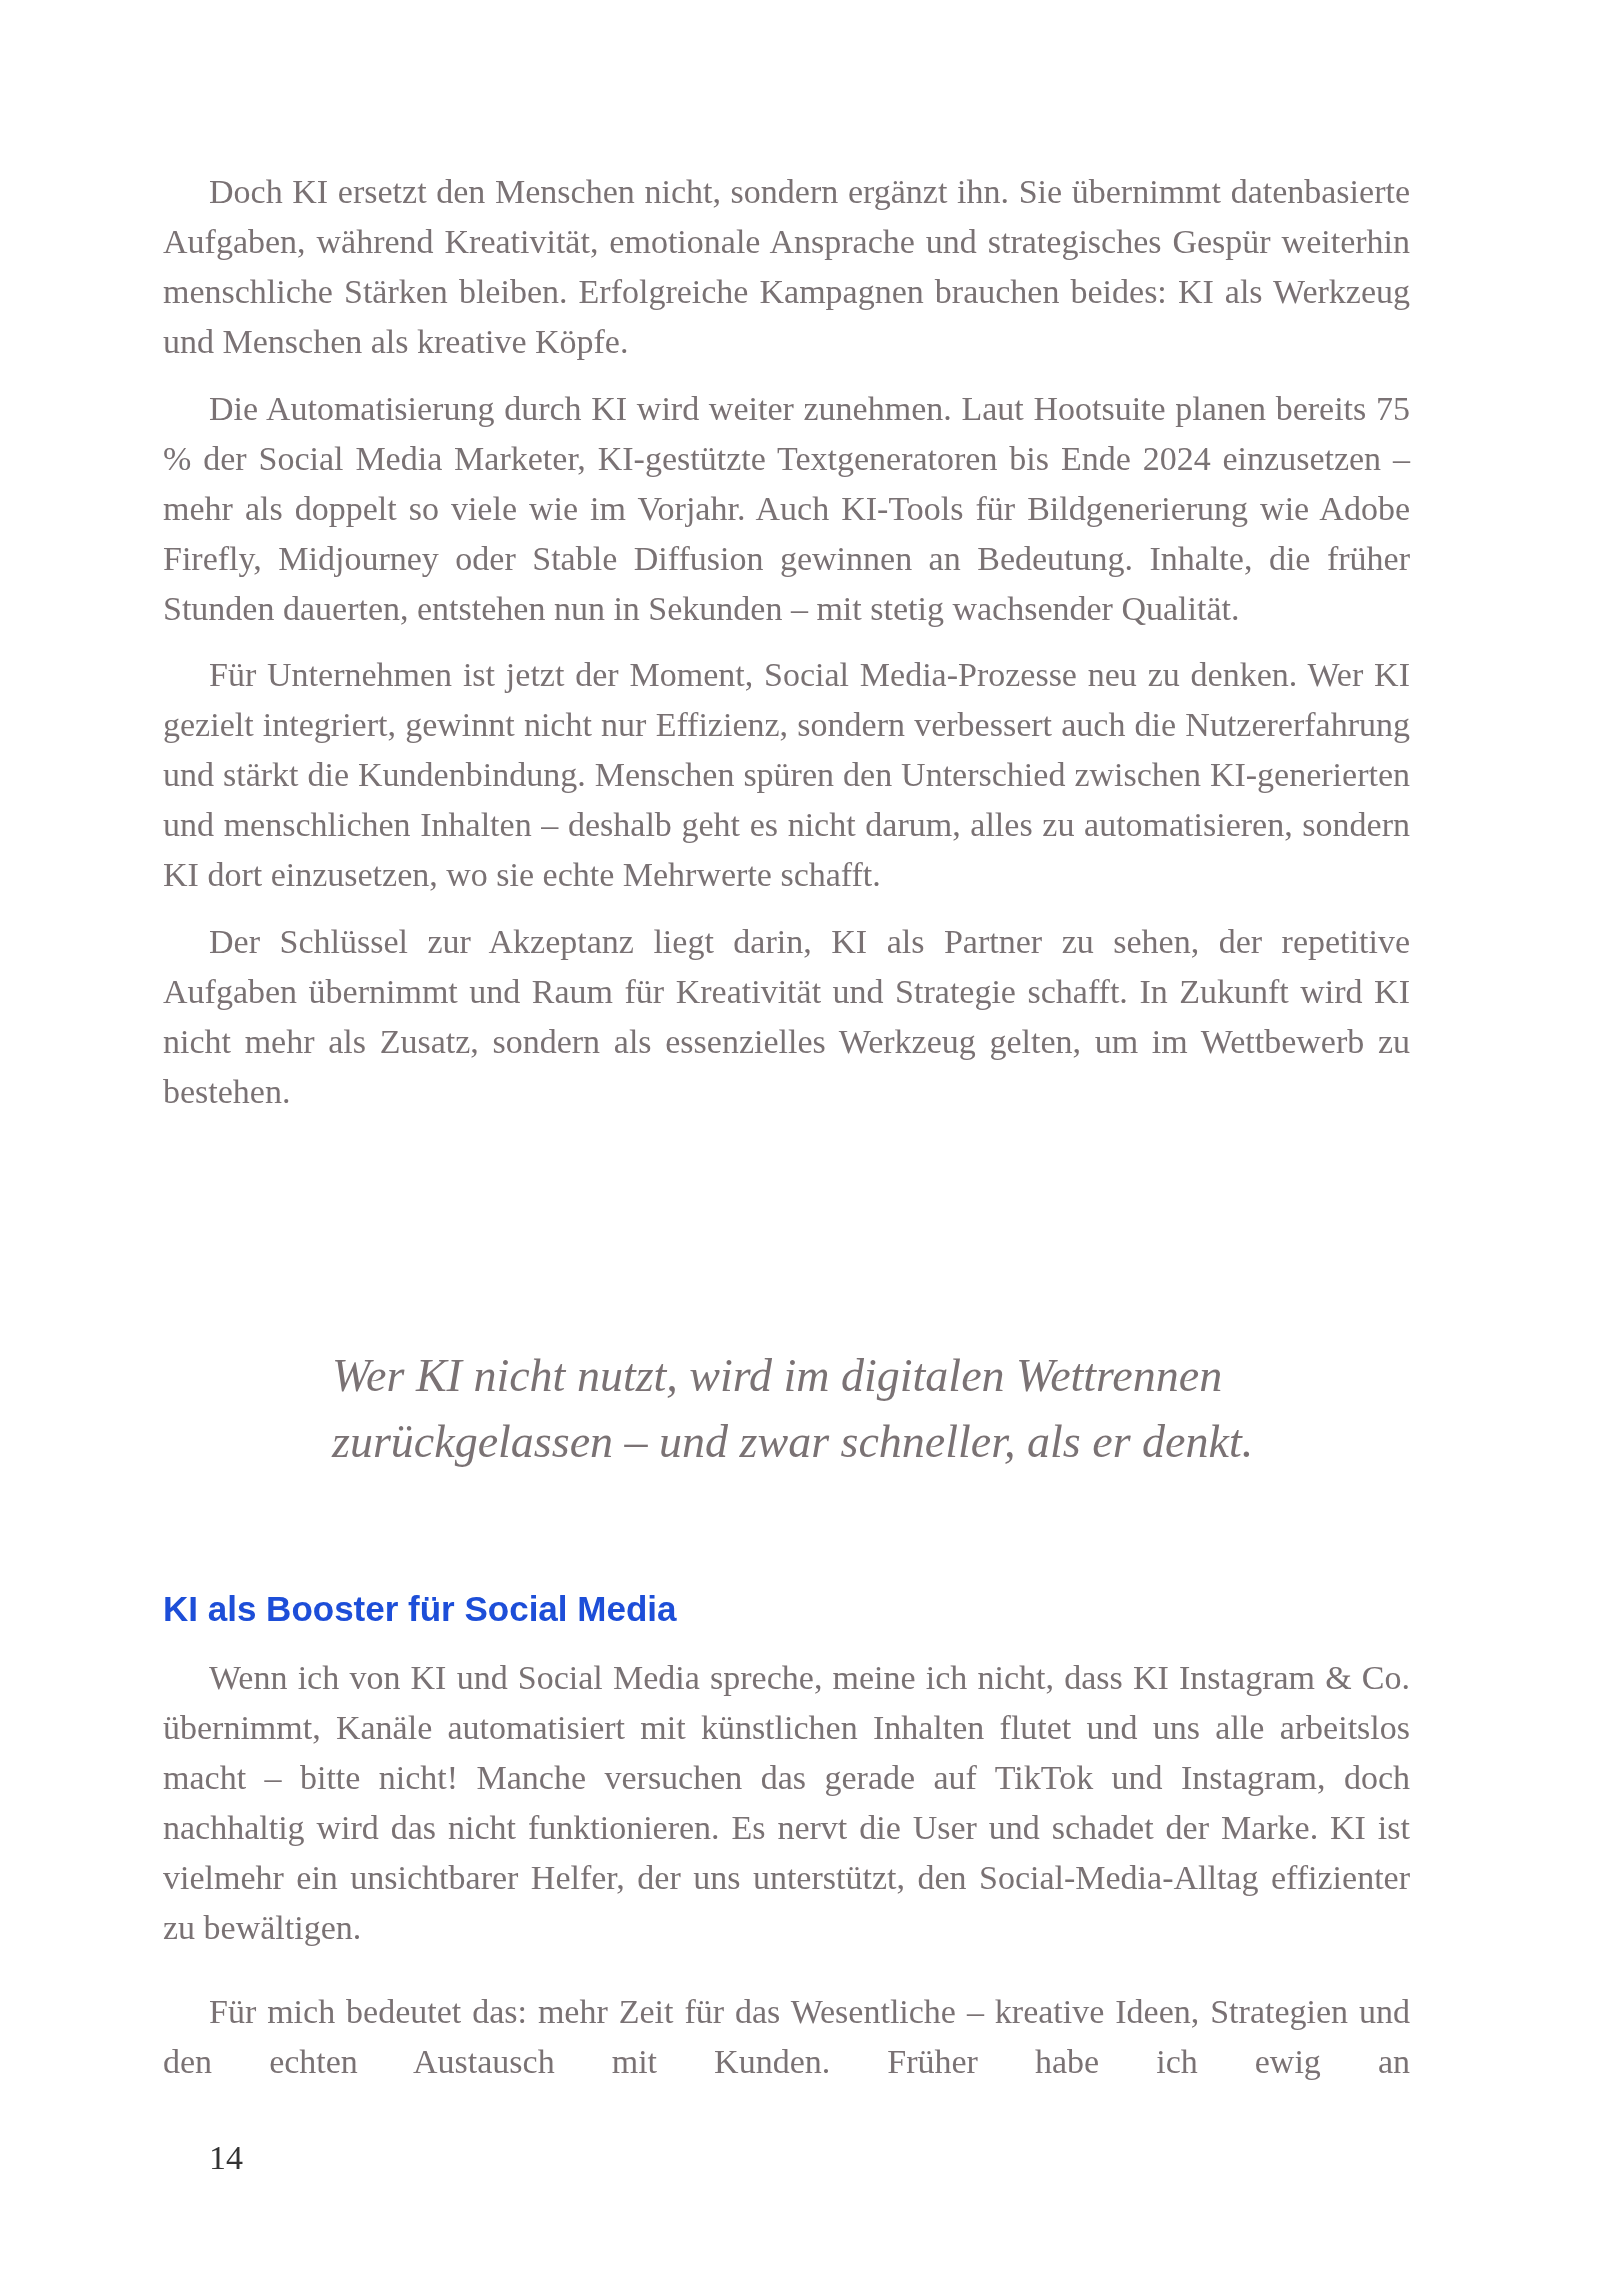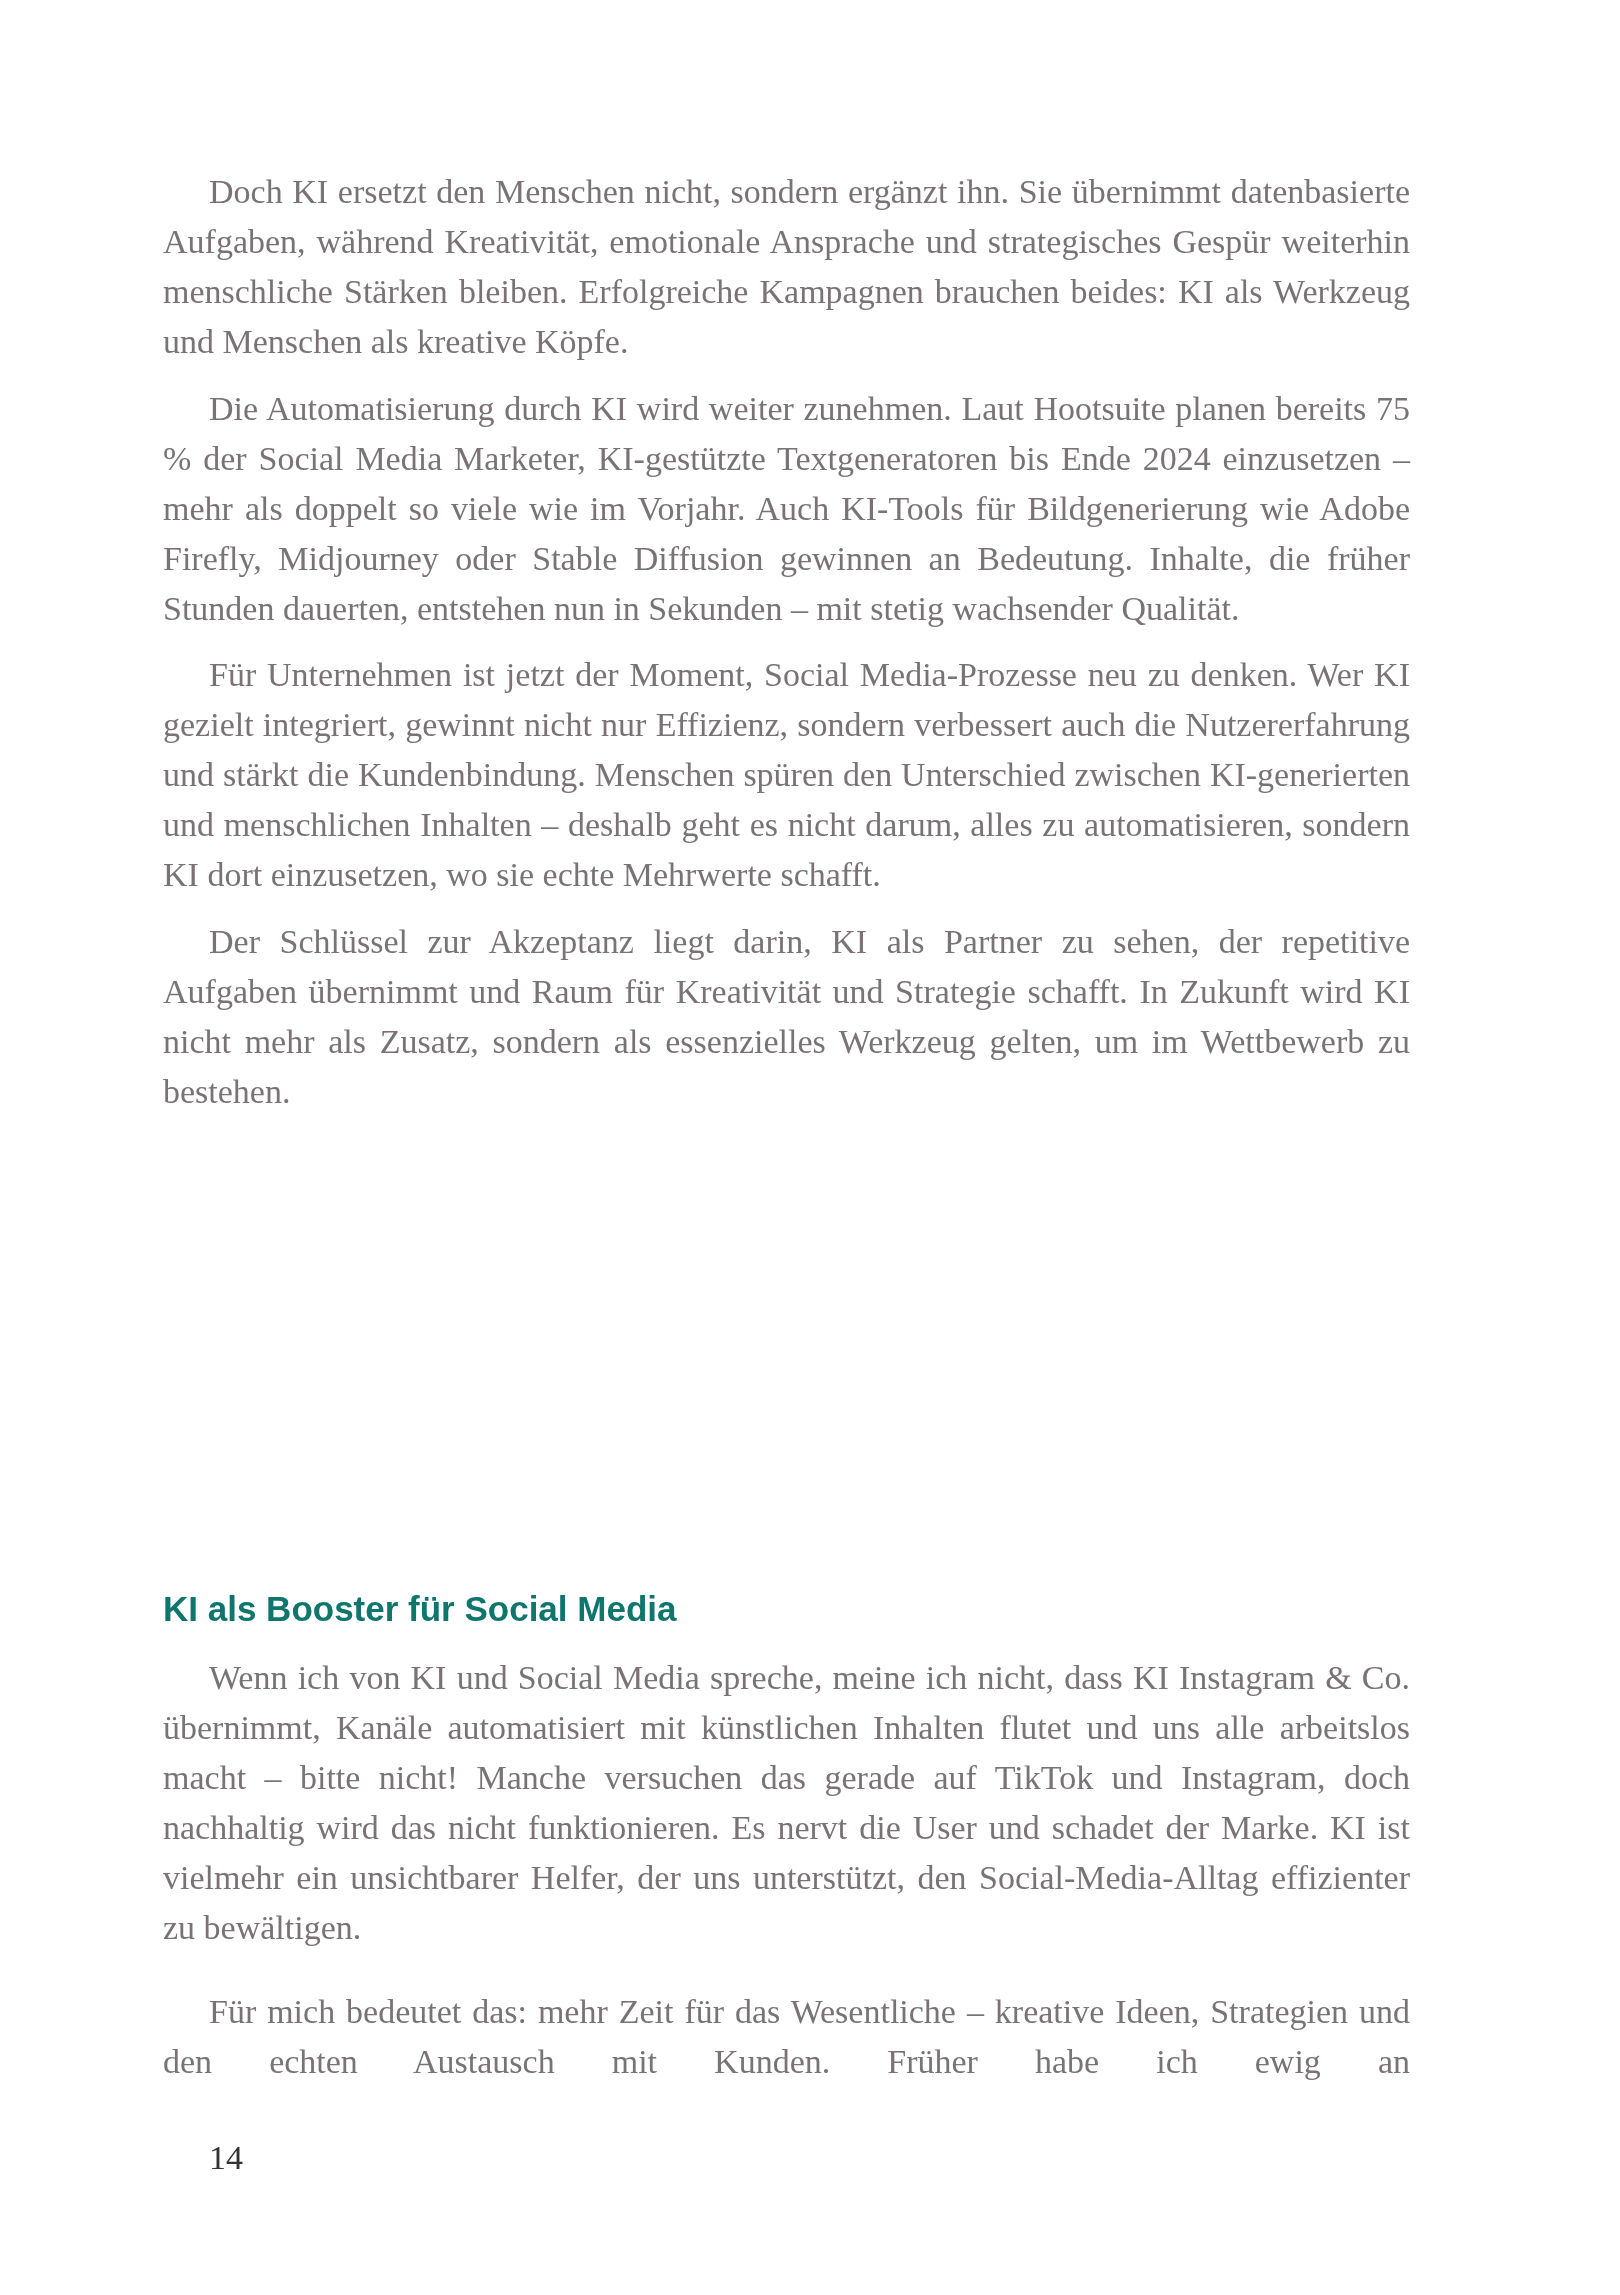--- a/index.html
+++ b/index.html
@@ -13,40 +13,44 @@
     .body-text p { margin: 0 0 16.7px 0; text-align: justify; text-indent: 46px; hyphens: none; }
     .block1 { top: 167px; }
     .quote {
       position: absolute; left: 332px; top: 1343px; width: 1065px;
       font-family: "Liberation Serif", "DejaVu Serif", serif; font-style: italic;
       font-size: 46px; line-height: 66px; color: #7a7274;
     }
     .heading {
       position: absolute; left: 163px; top: 1586px;
       font-family: "Liberation Sans", "DejaVu Sans", sans-serif; font-weight: bold;
-      font-size: 35px; line-height: 46px; color: #0f766e;
+      font-size: 35px; line-height: 46px; color: #1d4ed8;
     }
     .block2 { top: 1653px; }
     .pagenum {
       position: absolute; left: 209px; top: 2139px;
       font-family: "Liberation Serif", "DejaVu Serif", serif;
       font-size: 34px; color: #333333;
     }
   </style>
 </head>
 <body>
 
 <div class="page">
   <div class="body-text block1">
     <p>Doch KI ersetzt den Menschen nicht, sondern ergänzt ihn. Sie übernimmt datenbasierte Aufgaben, während Kreativität, emotionale Ansprache und strategisches Gespür weiterhin menschliche Stärken bleiben. Erfolgreiche Kampagnen brauchen beides: KI als Werkzeug und Menschen als kreative Köpfe.</p>
     <p>Die Automatisierung durch KI wird weiter zunehmen. Laut Hootsuite planen bereits 75 % der Social Media Marketer, KI-gestützte Textgeneratoren bis Ende 2024 einzusetzen – mehr als doppelt so viele wie im Vorjahr. Auch KI-Tools für Bildgenerierung wie Adobe Firefly, Midjourney oder Stable Diffusion gewinnen an Bedeutung. Inhalte, die früher Stunden dauerten, entstehen nun in Sekunden – mit stetig wachsender Qualität.</p>
     <p>Für Unternehmen ist jetzt der Moment, Social Media-Prozesse neu zu denken. Wer KI gezielt integriert, gewinnt nicht nur Effizienz, sondern verbessert auch die Nutzererfahrung und stärkt die Kundenbindung. Menschen spüren den Unterschied zwischen KI-generierten und menschlichen Inhalten – deshalb geht es nicht darum, alles zu automatisieren, sondern KI dort einzusetzen, wo sie echte Mehrwerte schafft.</p>
     <p>Der Schlüssel zur Akzeptanz liegt darin, KI als Partner zu sehen, der repetitive Aufgaben übernimmt und Raum für Kreativität und Strategie schafft. In Zukunft wird KI nicht mehr als Zusatz, sondern als essenzielles Werkzeug gelten, um im Wettbewerb zu bestehen.</p>
   </div>
 
+  <div class="quote">
+    <div>Wer KI nicht nutzt, wird im digitalen Wettrennen</div>
+    <div>zurückgelassen – und zwar schneller, als er denkt.</div>
+  </div>
 
   <div class="heading">KI als Booster für Social Media</div>
 
   <div class="body-text block2">
     <p>Wenn ich von KI und Social Media spreche, meine ich nicht, dass KI Instagram &amp; Co. übernimmt, Kanäle automatisiert mit künstlichen Inhalten flutet und uns alle arbeitslos macht – bitte nicht! Manche versuchen das gerade auf TikTok und Instagram, doch nachhaltig wird das nicht funktionieren. Es nervt die User und schadet der Marke. KI ist vielmehr ein unsichtbarer Helfer, der uns unterstützt, den Social-Media-Alltag effizienter zu bewältigen.</p>
     <p style="text-align-last: justify; margin-top: 34px;">Für mich bedeutet das: mehr Zeit für das Wesentliche – kreative Ideen, Strategien und den echten Austausch mit Kunden. Früher habe ich ewig an</p>
   </div>
 
   <div class="pagenum">14</div>
 </div>

